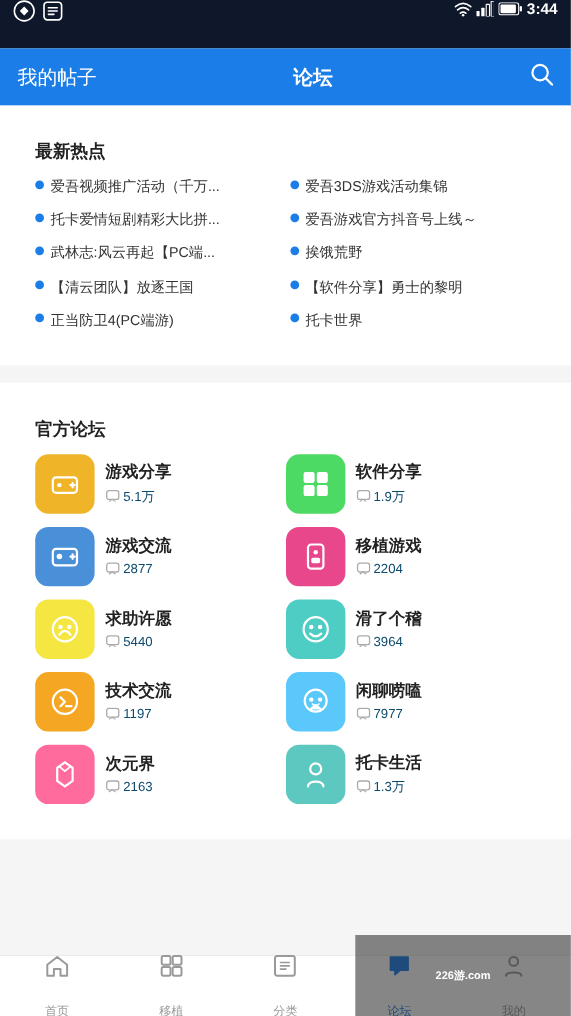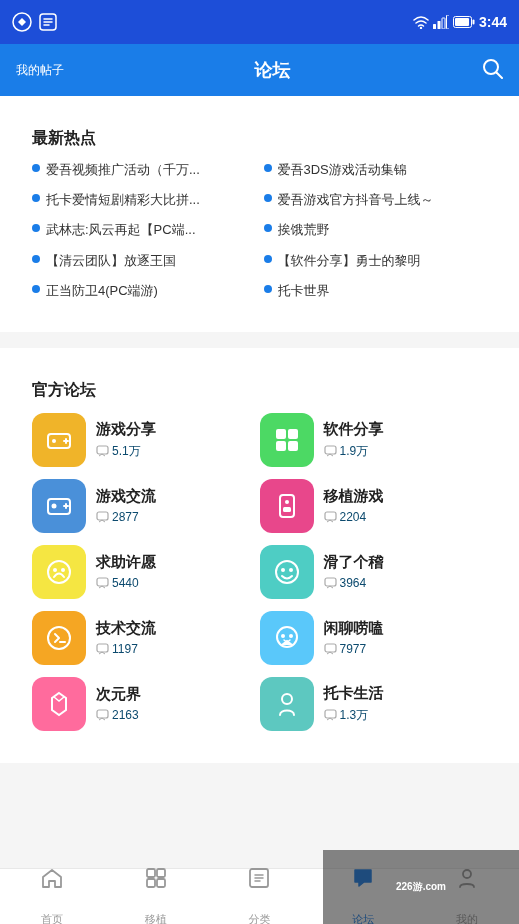--- a/index.html
+++ b/index.html
@@ -8,23 +8,23 @@
       height: 924px;
       font-family: -apple-system, 'PingFang SC', 'Microsoft YaHei', sans-serif;
       background: #f5f5f5;
       overflow: hidden;
       position: relative;
     }
 
     
     .status-bar {
       height: 44px;
-      background: #1d4ed8;
-      display: flex;
-      align-items: center;
+      background: #0f172a;
+      display: flex;
+      align-items: flex-start;
       justify-content: space-between;
       padding: 0 12px;
     }
     .status-bar-left {
       display: flex;
       align-items: center;
       gap: 6px;
     }
     .status-bar-right {
       display: flex;
@@ -39,21 +39,21 @@
     .header {
       height: 52px;
       background: #1a7de8;
       display: flex;
       align-items: center;
       justify-content: space-between;
       padding: 0 16px;
     }
     .header-left {
       color: white;
-      font-size: 12px;
+      font-size: 18px;
     }
     .header-title {
       color: white;
       font-size: 18px;
       font-weight: 600;
     }
     .header-right {
       color: white;
       font-size: 20px;
     }

